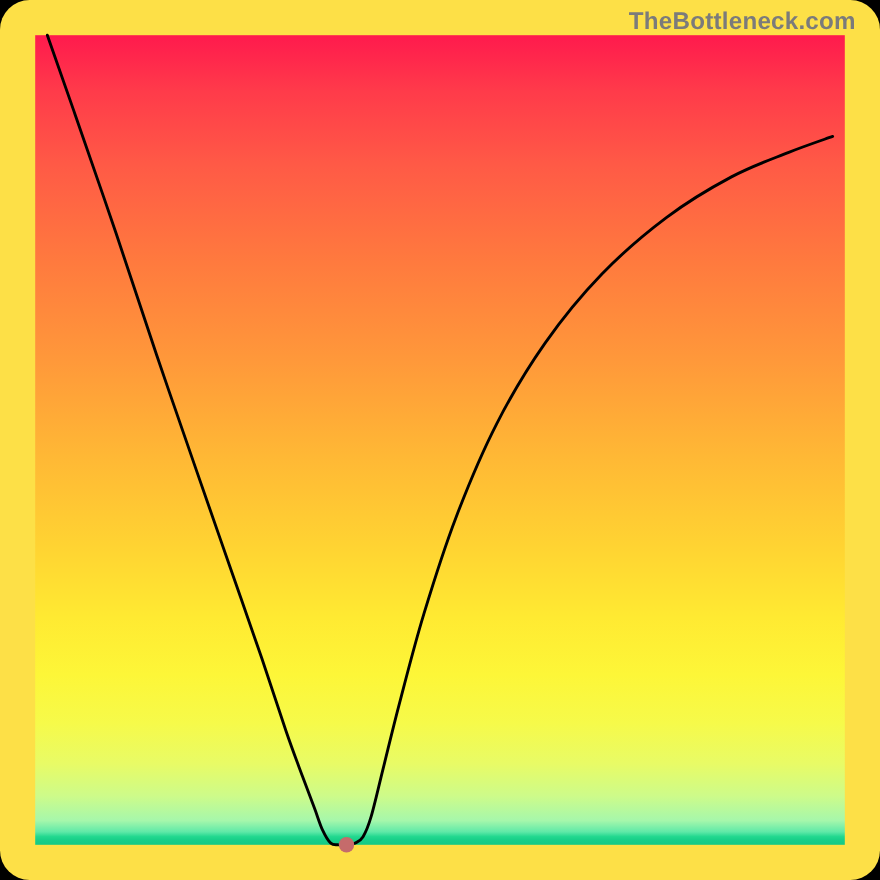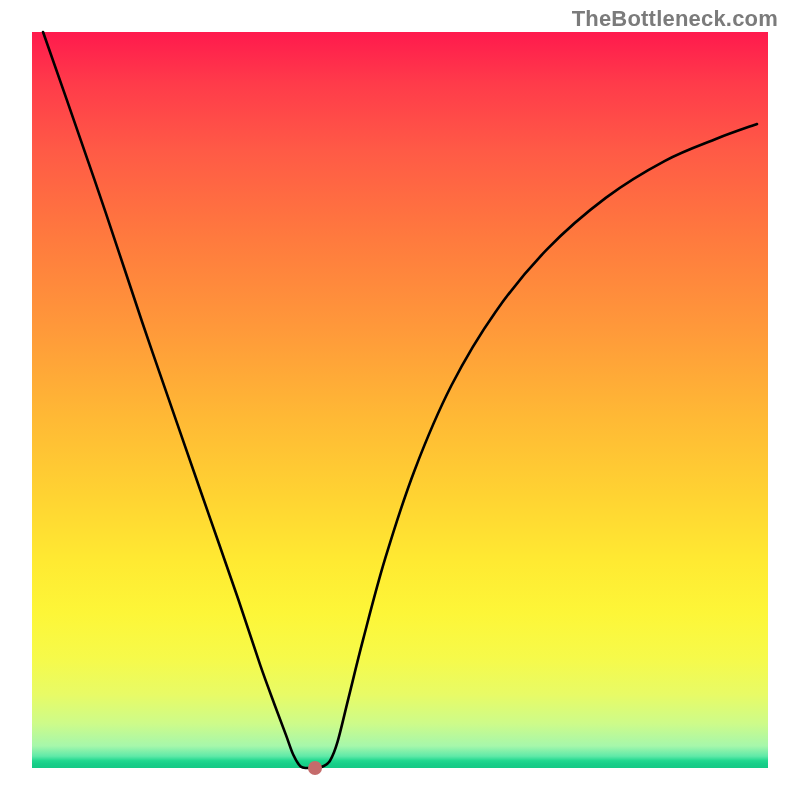--- a/index.html
+++ b/index.html
@@ -7,21 +7,22 @@
     padding: 0;
     width: 800px;
     height: 800px;
     overflow: hidden;
     background: #000;
   }
   .frame {
     position: relative;
     width: 800px;
     height: 800px;
-    background: #ffffff;
+    background: #fde047;
+    border-radius: 27px;
   }
   .plot-area {
     position: absolute;
     left: 32px;
     top: 32px;
     width: 736px;
     height: 736px;
     
     background: linear-gradient(
       to bottom,

